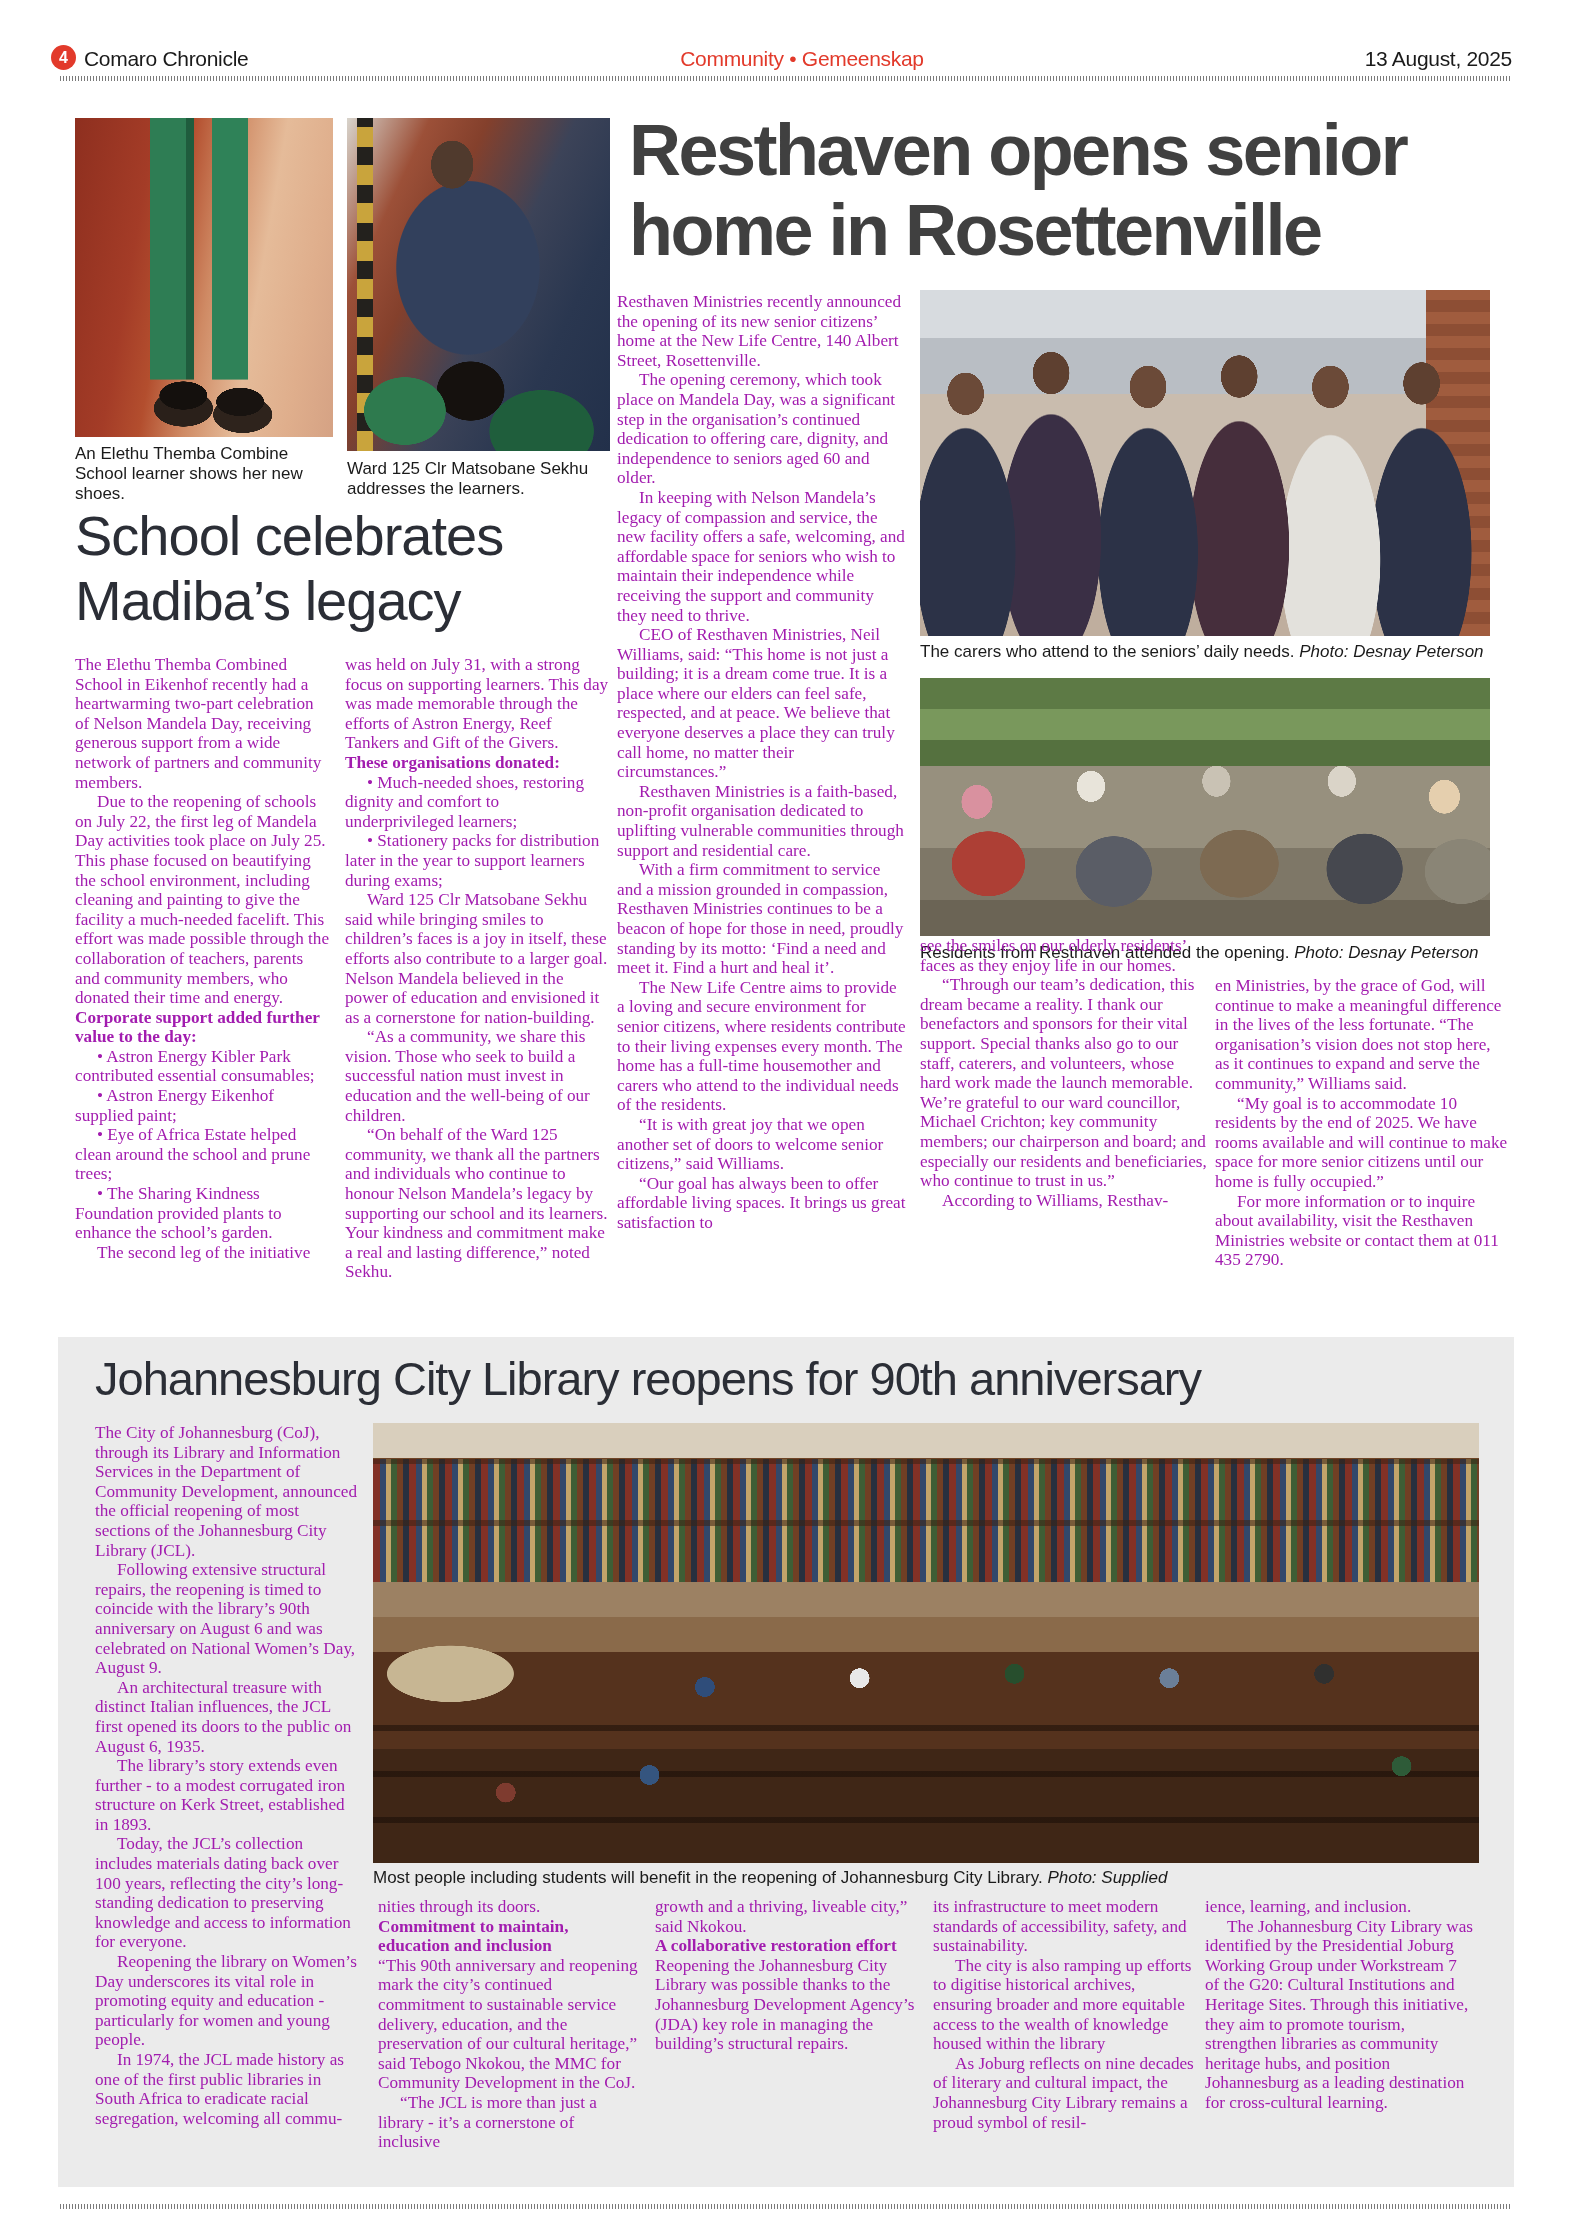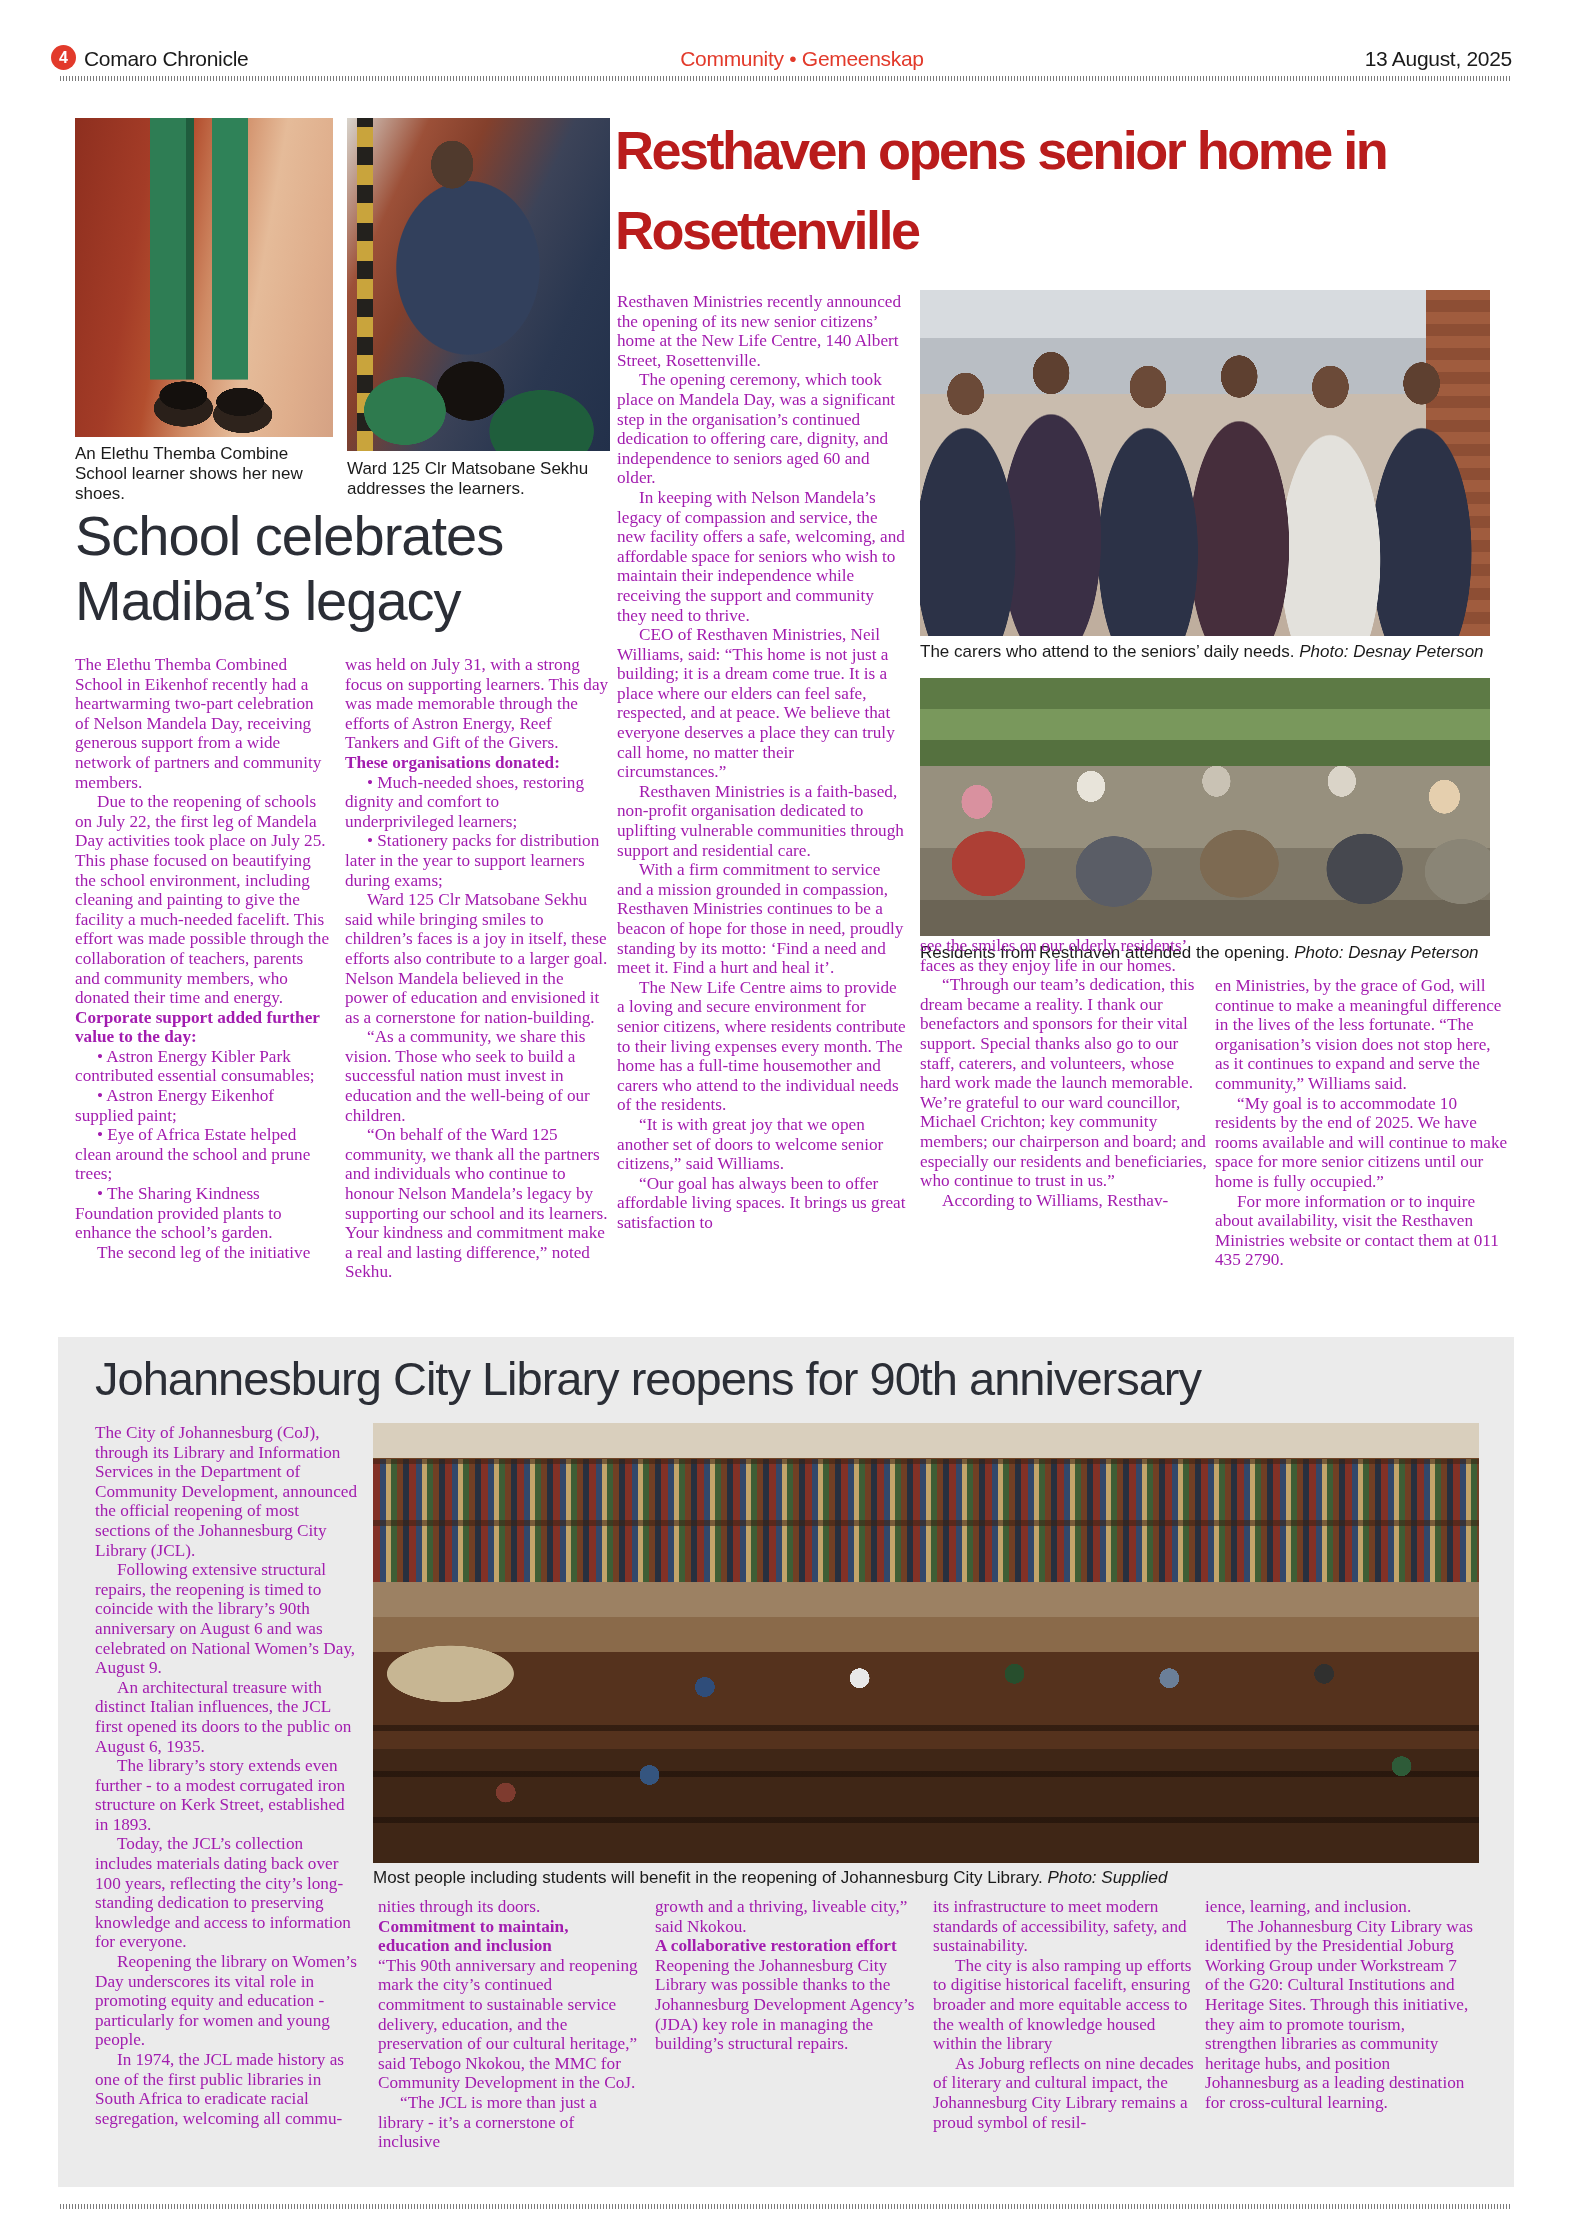--- a/index.html
+++ b/index.html
@@ -9,22 +9,22 @@
   .pgnum{position:absolute;left:51px;top:45px;width:25px;height:25px;border-radius:50%;
          background:#e23a2b;color:#fff;font:bold 16px/25px "Liberation Sans",sans-serif;text-align:center;}
   .masthead{position:absolute;left:84px;top:47px;font-size:21px;color:#1a1a1a;letter-spacing:-.3px;}
   .section-title{position:absolute;left:0;right:0;top:47px;text-align:center;font-size:21px;color:#e23a2b;letter-spacing:-.3px;padding-left:32px;}
   .date{position:absolute;right:60px;top:47px;font-size:21px;color:#1a1a1a;letter-spacing:-.3px;}
   .tickrule{position:absolute;left:60px;right:60px;height:5px;
             background:repeating-linear-gradient(90deg,#7a7a7a 0 1px,transparent 1px 3px);}
   #rule-top{top:76px;}
   #rule-bottom{top:2204px;}
   
-  .hl-heavy{position:absolute;left:615px;top:110px;width:905px;
-            font-weight:bold;font-size:54px;line-height:80px;letter-spacing:-2.5px;color:#b91c1c;}
+  .hl-heavy{position:absolute;left:629px;top:110px;width:905px;
+            font-weight:bold;font-size:72px;line-height:80px;letter-spacing:-2.5px;color:#404040;}
   .hl-school{position:absolute;left:75px;top:503px;width:545px;
              font-size:56px;line-height:65px;letter-spacing:-1px;color:#2b2e36;}
   .hl-library{position:absolute;left:37px;top:14px;width:1400px;
               font-size:47px;line-height:56px;letter-spacing:-1px;color:#2b2e36;}
   
   .body-col{position:absolute;font-family:"Liberation Serif",serif;font-size:17.2px;
             line-height:19.6px;color:#a21caf;overflow:hidden;text-align:left;}
   .para{margin:0;}
   .para.ind{text-indent:22px;}
   .para.bold{font-weight:bold;}
@@ -212,21 +212,21 @@
         <p class="para flush">“This 90th anniversary and reopening mark the city’s continued commitment to sustainable service delivery, education, and the preservation of our cultural heritage,” said Tebogo Nkokou, the MMC for Community Development in the CoJ.</p>
         <p class="para ind">“The JCL is more than just a library - it’s a cornerstone of inclusive</p>
       </div>
     <div class="body-col" id="l-c3">
         <p class="para flush">growth and a thriving, liveable city,” said Nkokou.</p>
         <p class="para bold">A collaborative restoration effort</p>
         <p class="para flush">Reopening the Johannesburg City Library was possible thanks to the Johannesburg Development Agency’s (JDA) key role in managing the building’s structural repairs.</p>
       </div>
     <div class="body-col" id="l-c4">
         <p class="para flush">its infrastructure to meet modern standards of accessibility, safety, and sustainability.</p>
-        <p class="para ind">The city is also ramping up efforts to digitise historical facelift, ensuring broader and more equitable access to the wealth of knowledge housed within the library</p>
+        <p class="para ind">The city is also ramping up efforts to digitise historical archives, ensuring broader and more equitable access to the wealth of knowledge housed within the library</p>
         <p class="para ind">As Joburg reflects on nine decades of literary and cultural impact, the Johannesburg City Library remains a proud symbol of resil-</p>
       </div>
     <div class="body-col" id="l-c5">
         <p class="para flush">ience, learning, and inclusion.</p>
         <p class="para ind">The Johannesburg City Library was identified by the Presidential Joburg Working Group under Workstream 7 of the G20: Cultural Institutions and Heritage Sites. Through this initiative, they aim to promote tourism, strengthen libraries as community heritage hubs, and position Johannesburg as a leading destination for cross-cultural learning.</p>
       </div>
   </div>
 
   <div class="tickrule" id="rule-bottom"></div>
 </div>

